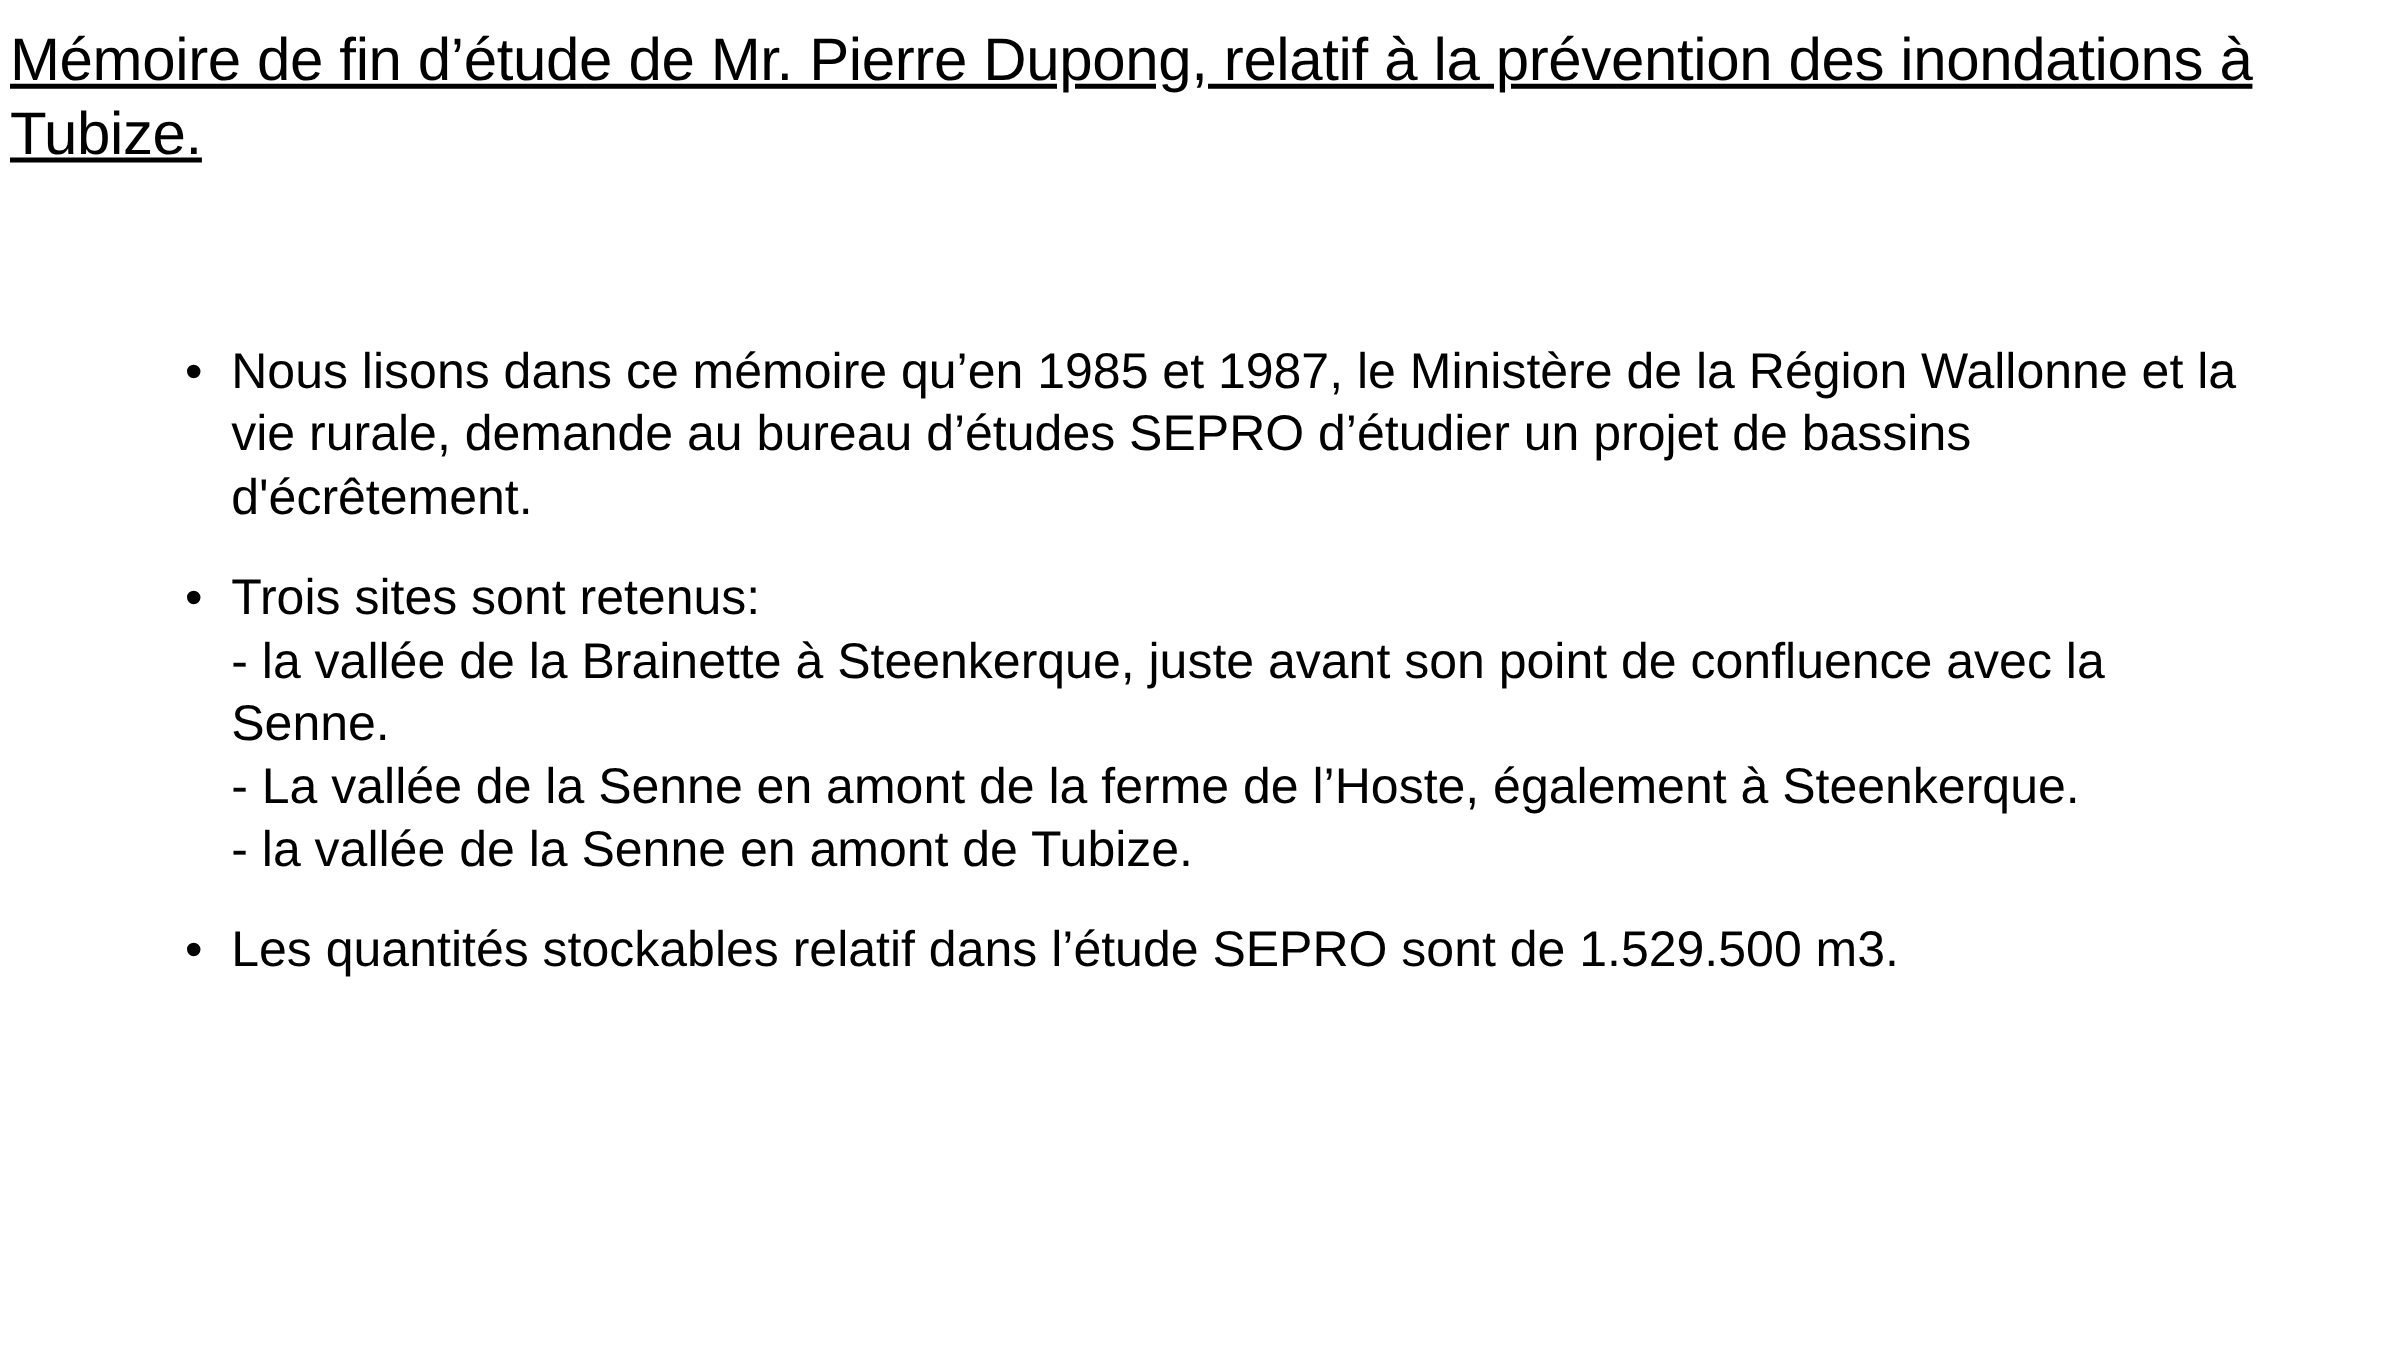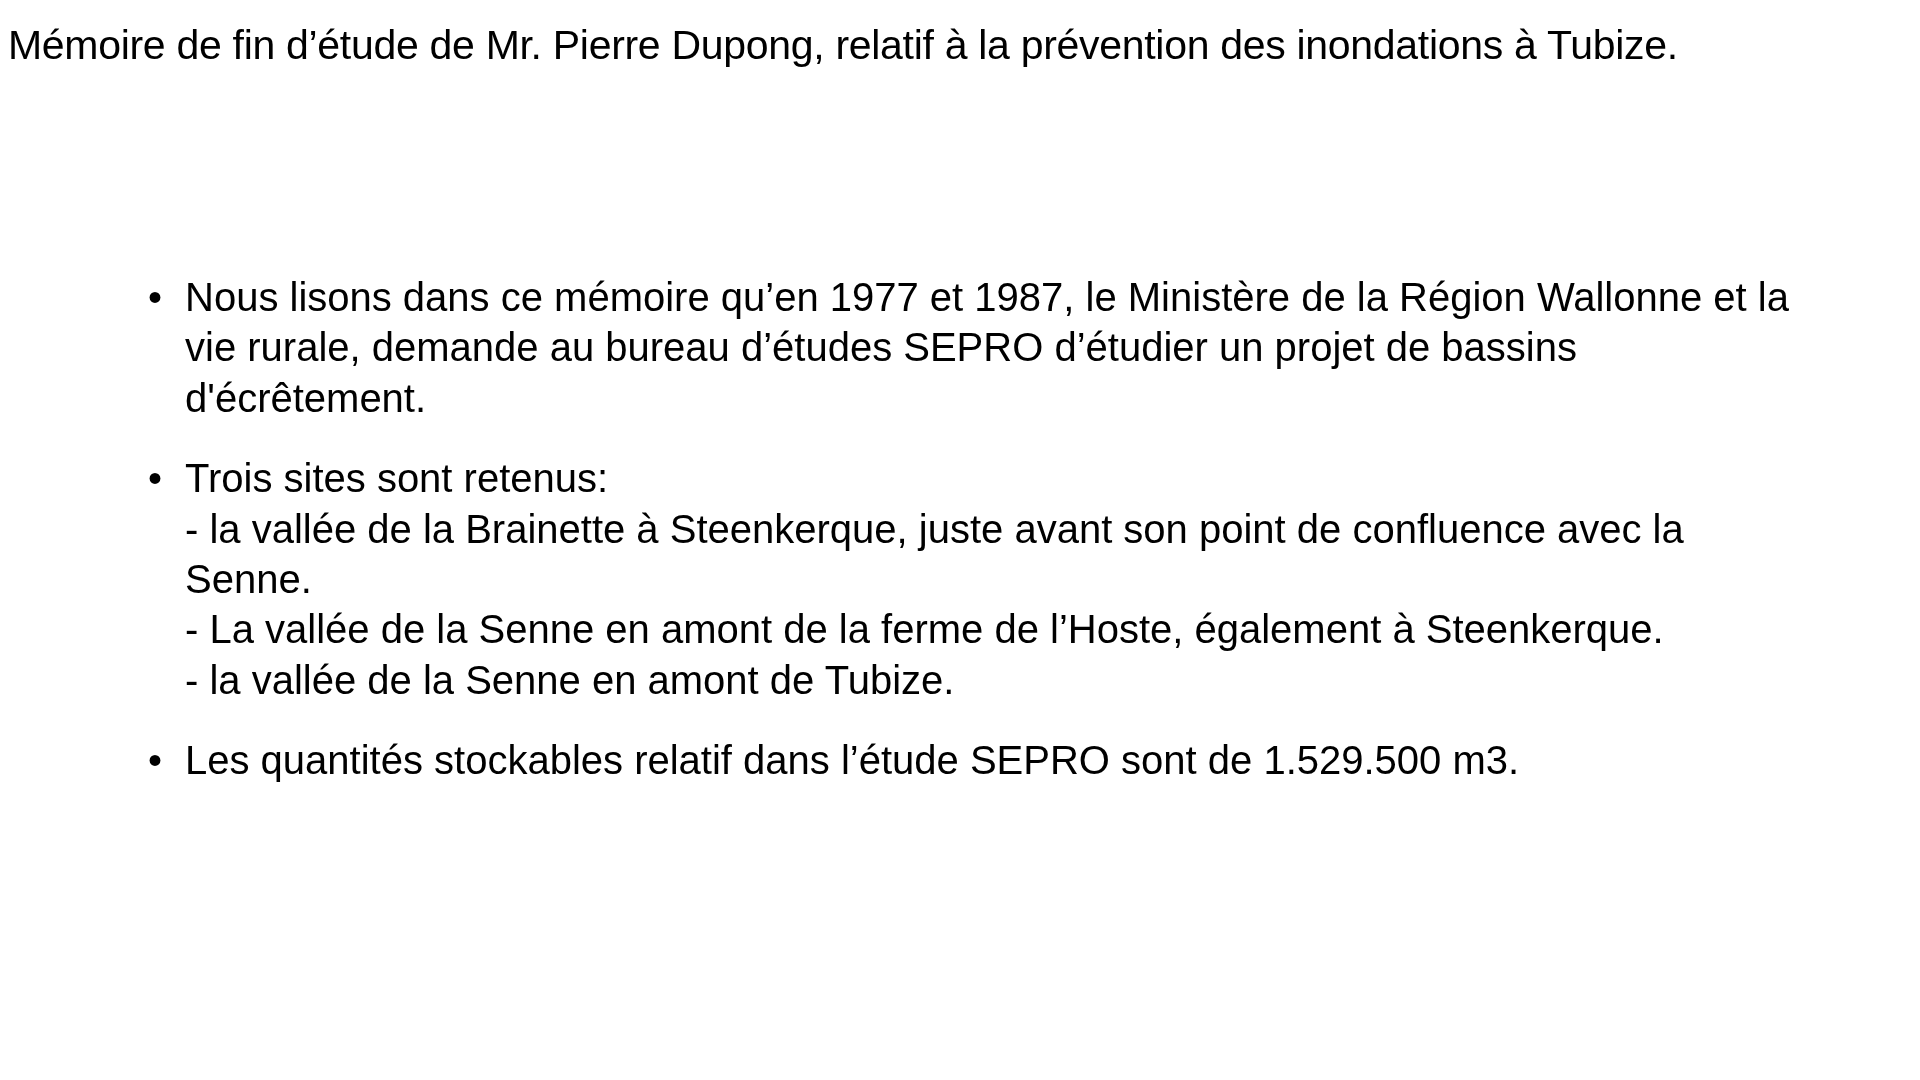--- a/index.html
+++ b/index.html
@@ -20,25 +20,26 @@
     width: 1920px;
     height: 1080px;
     box-sizing: border-box;
   }
 
   .slide-title {
     position: absolute;
     left: 8px;
     top: 20px;
     width: 1850px;
-    font-size: 41px;
+    font-size: 48px;
     line-height: 1.22;
     font-weight: 400;
     letter-spacing: -0.3px;
     color: #000000;
+    text-decoration: underline;
   }
 
   .body-content {
     position: absolute;
     left: 140px;
     top: 272px;
     width: 1680px;
   }
 
   .bullet {
@@ -74,21 +75,21 @@
 <body>
 
 <div class="slide">
 
   <div class="slide-title">Mémoire de fin d’étude de Mr. Pierre Dupong, relatif à la prévention des inondations à Tubize.</div>
 
   <div class="body-content">
 
     <div class="bullet bullet-1">
       <span class="dot">•</span>
-      <span class="text">Nous lisons dans ce mémoire qu’en 1977 et 1987, le Ministère de la Région Wallonne et la vie rurale, demande au bureau d’études SEPRO d’étudier un projet de bassins d'écrêtement.</span>
+      <span class="text">Nous lisons dans ce mémoire qu’en 1985 et 1987, le Ministère de la Région Wallonne et la vie rurale, demande au bureau d’études SEPRO d’étudier un projet de bassins d'écrêtement.</span>
     </div>
 
     <div class="bullet bullet-2">
       <span class="dot">•</span>
       <span class="text"> Trois sites sont retenus:
 - la vallée de la Brainette à Steenkerque, juste avant son point de confluence avec la  Senne.
 - La vallée de la Senne en amont de la ferme de l’Hoste, également à  Steenkerque.
 - la vallée de la Senne en amont de Tubize.</span>
     </div>
 

